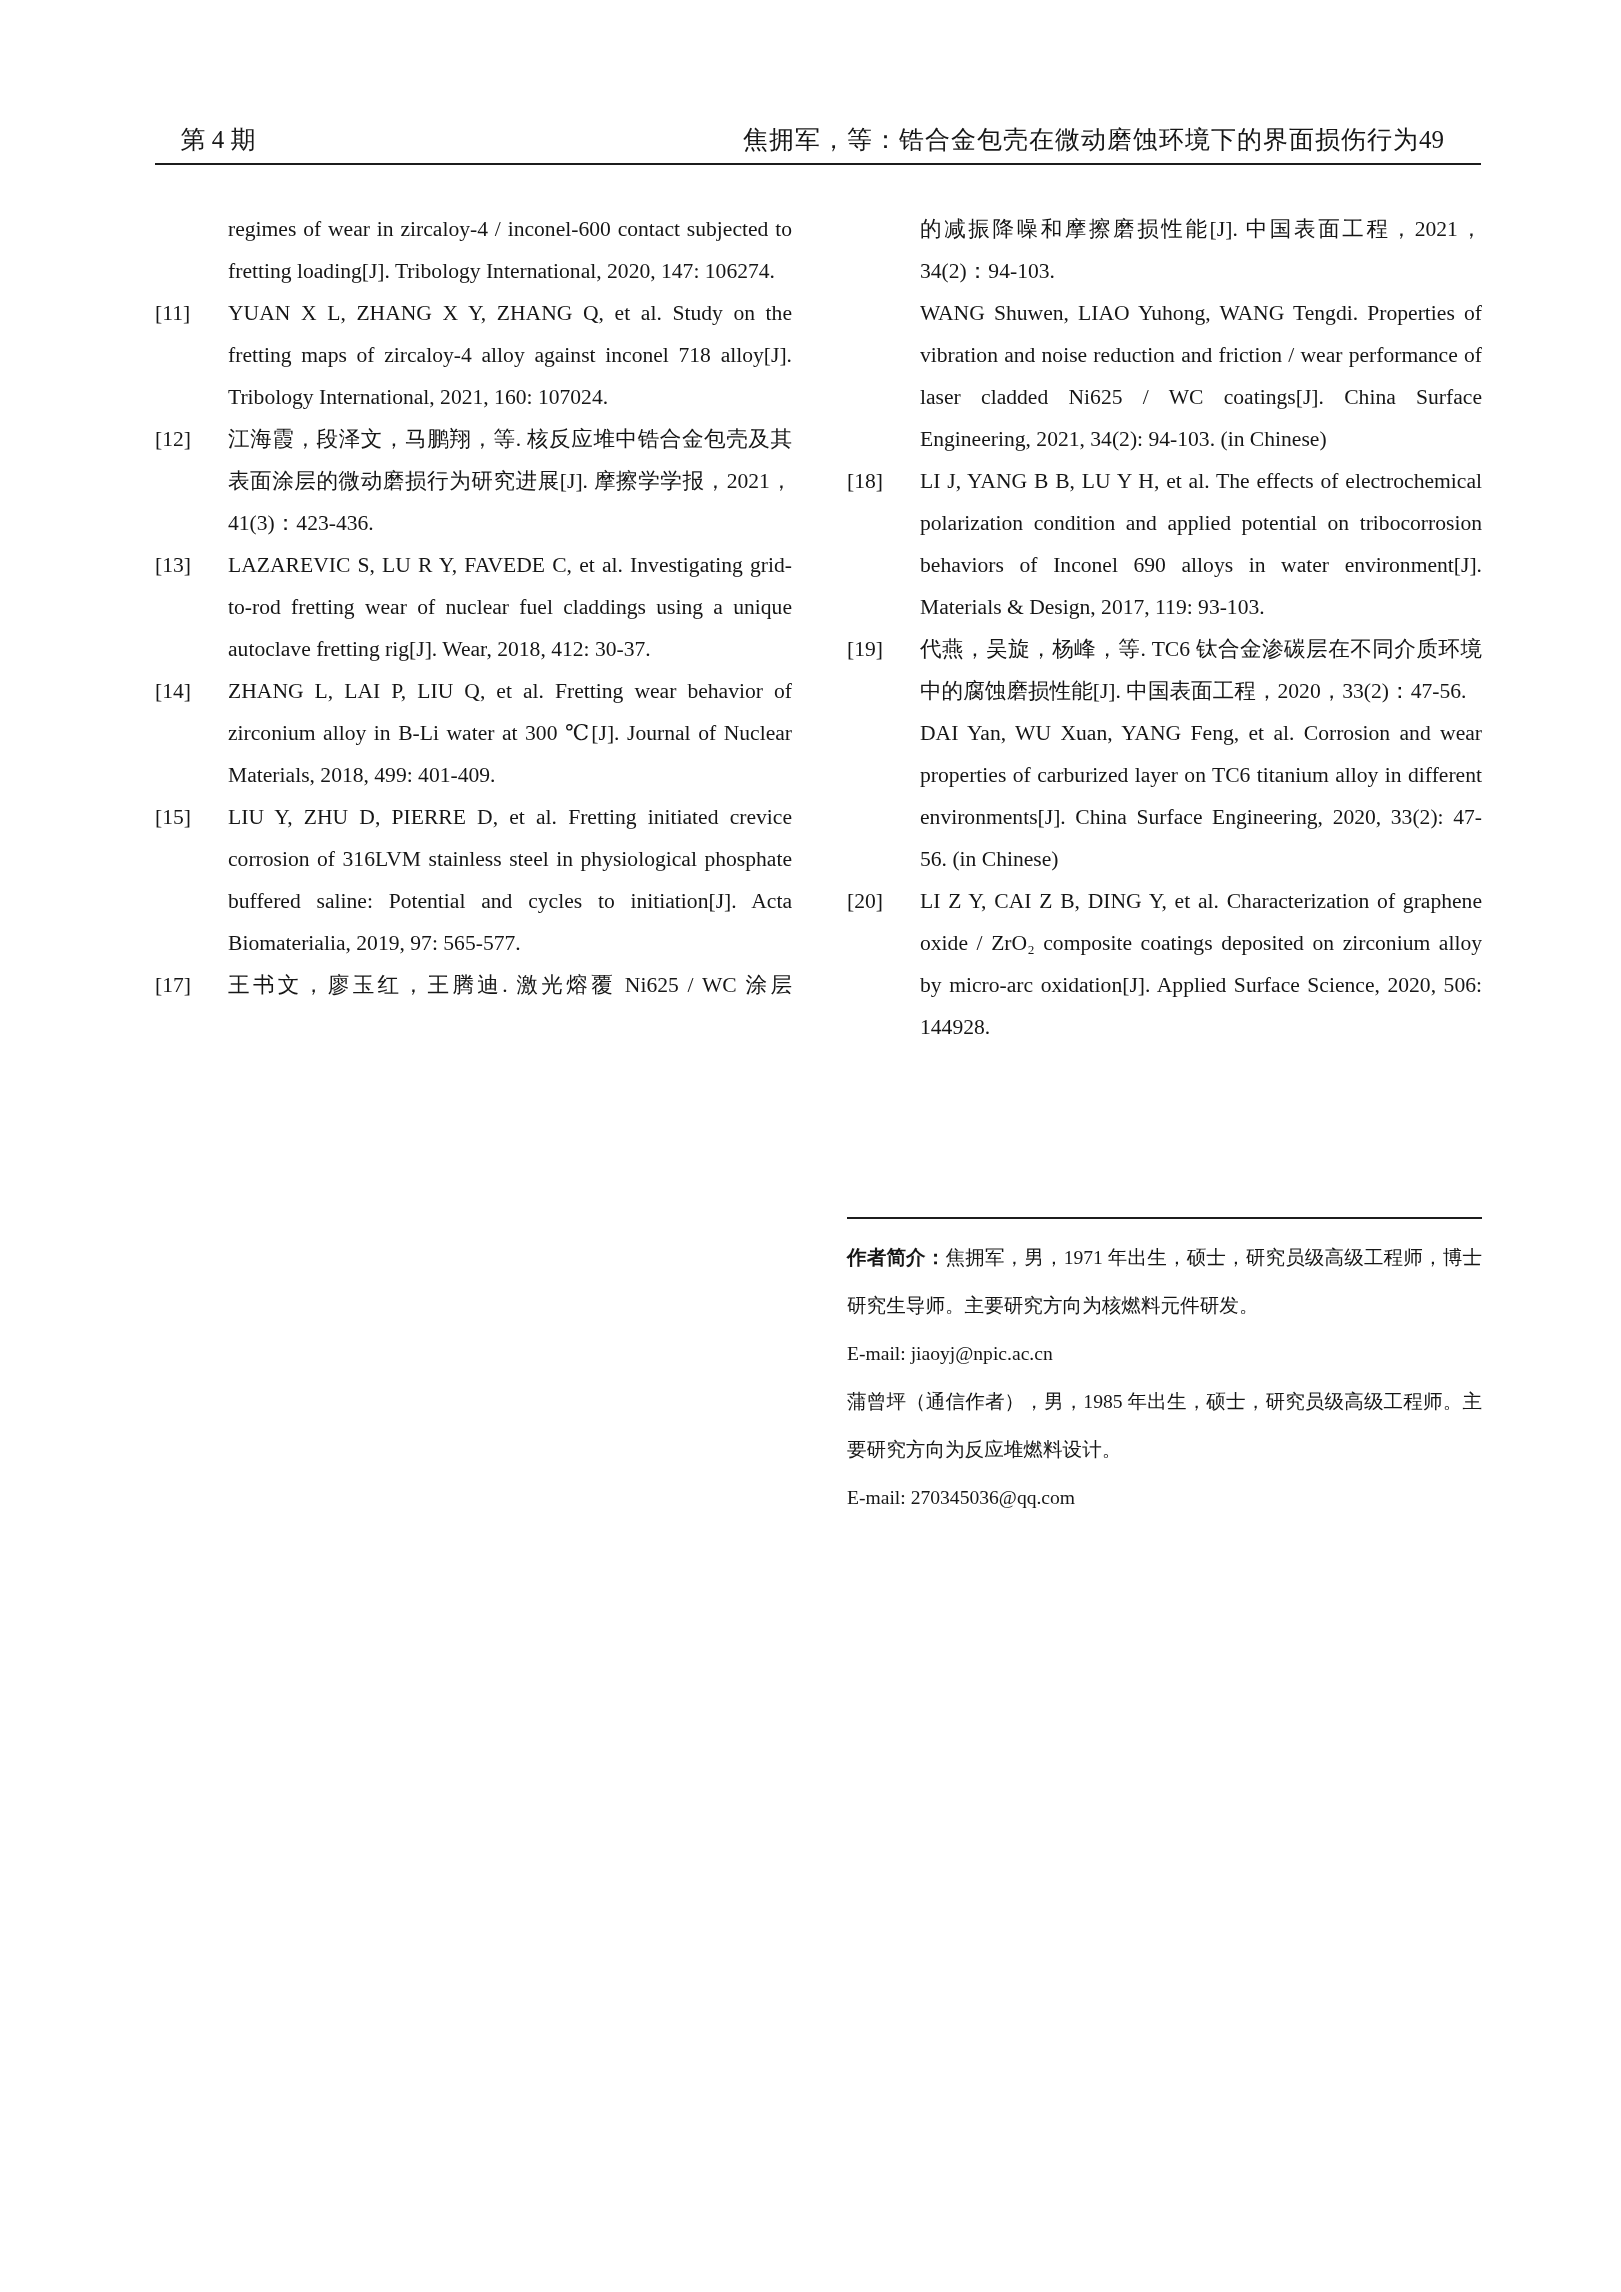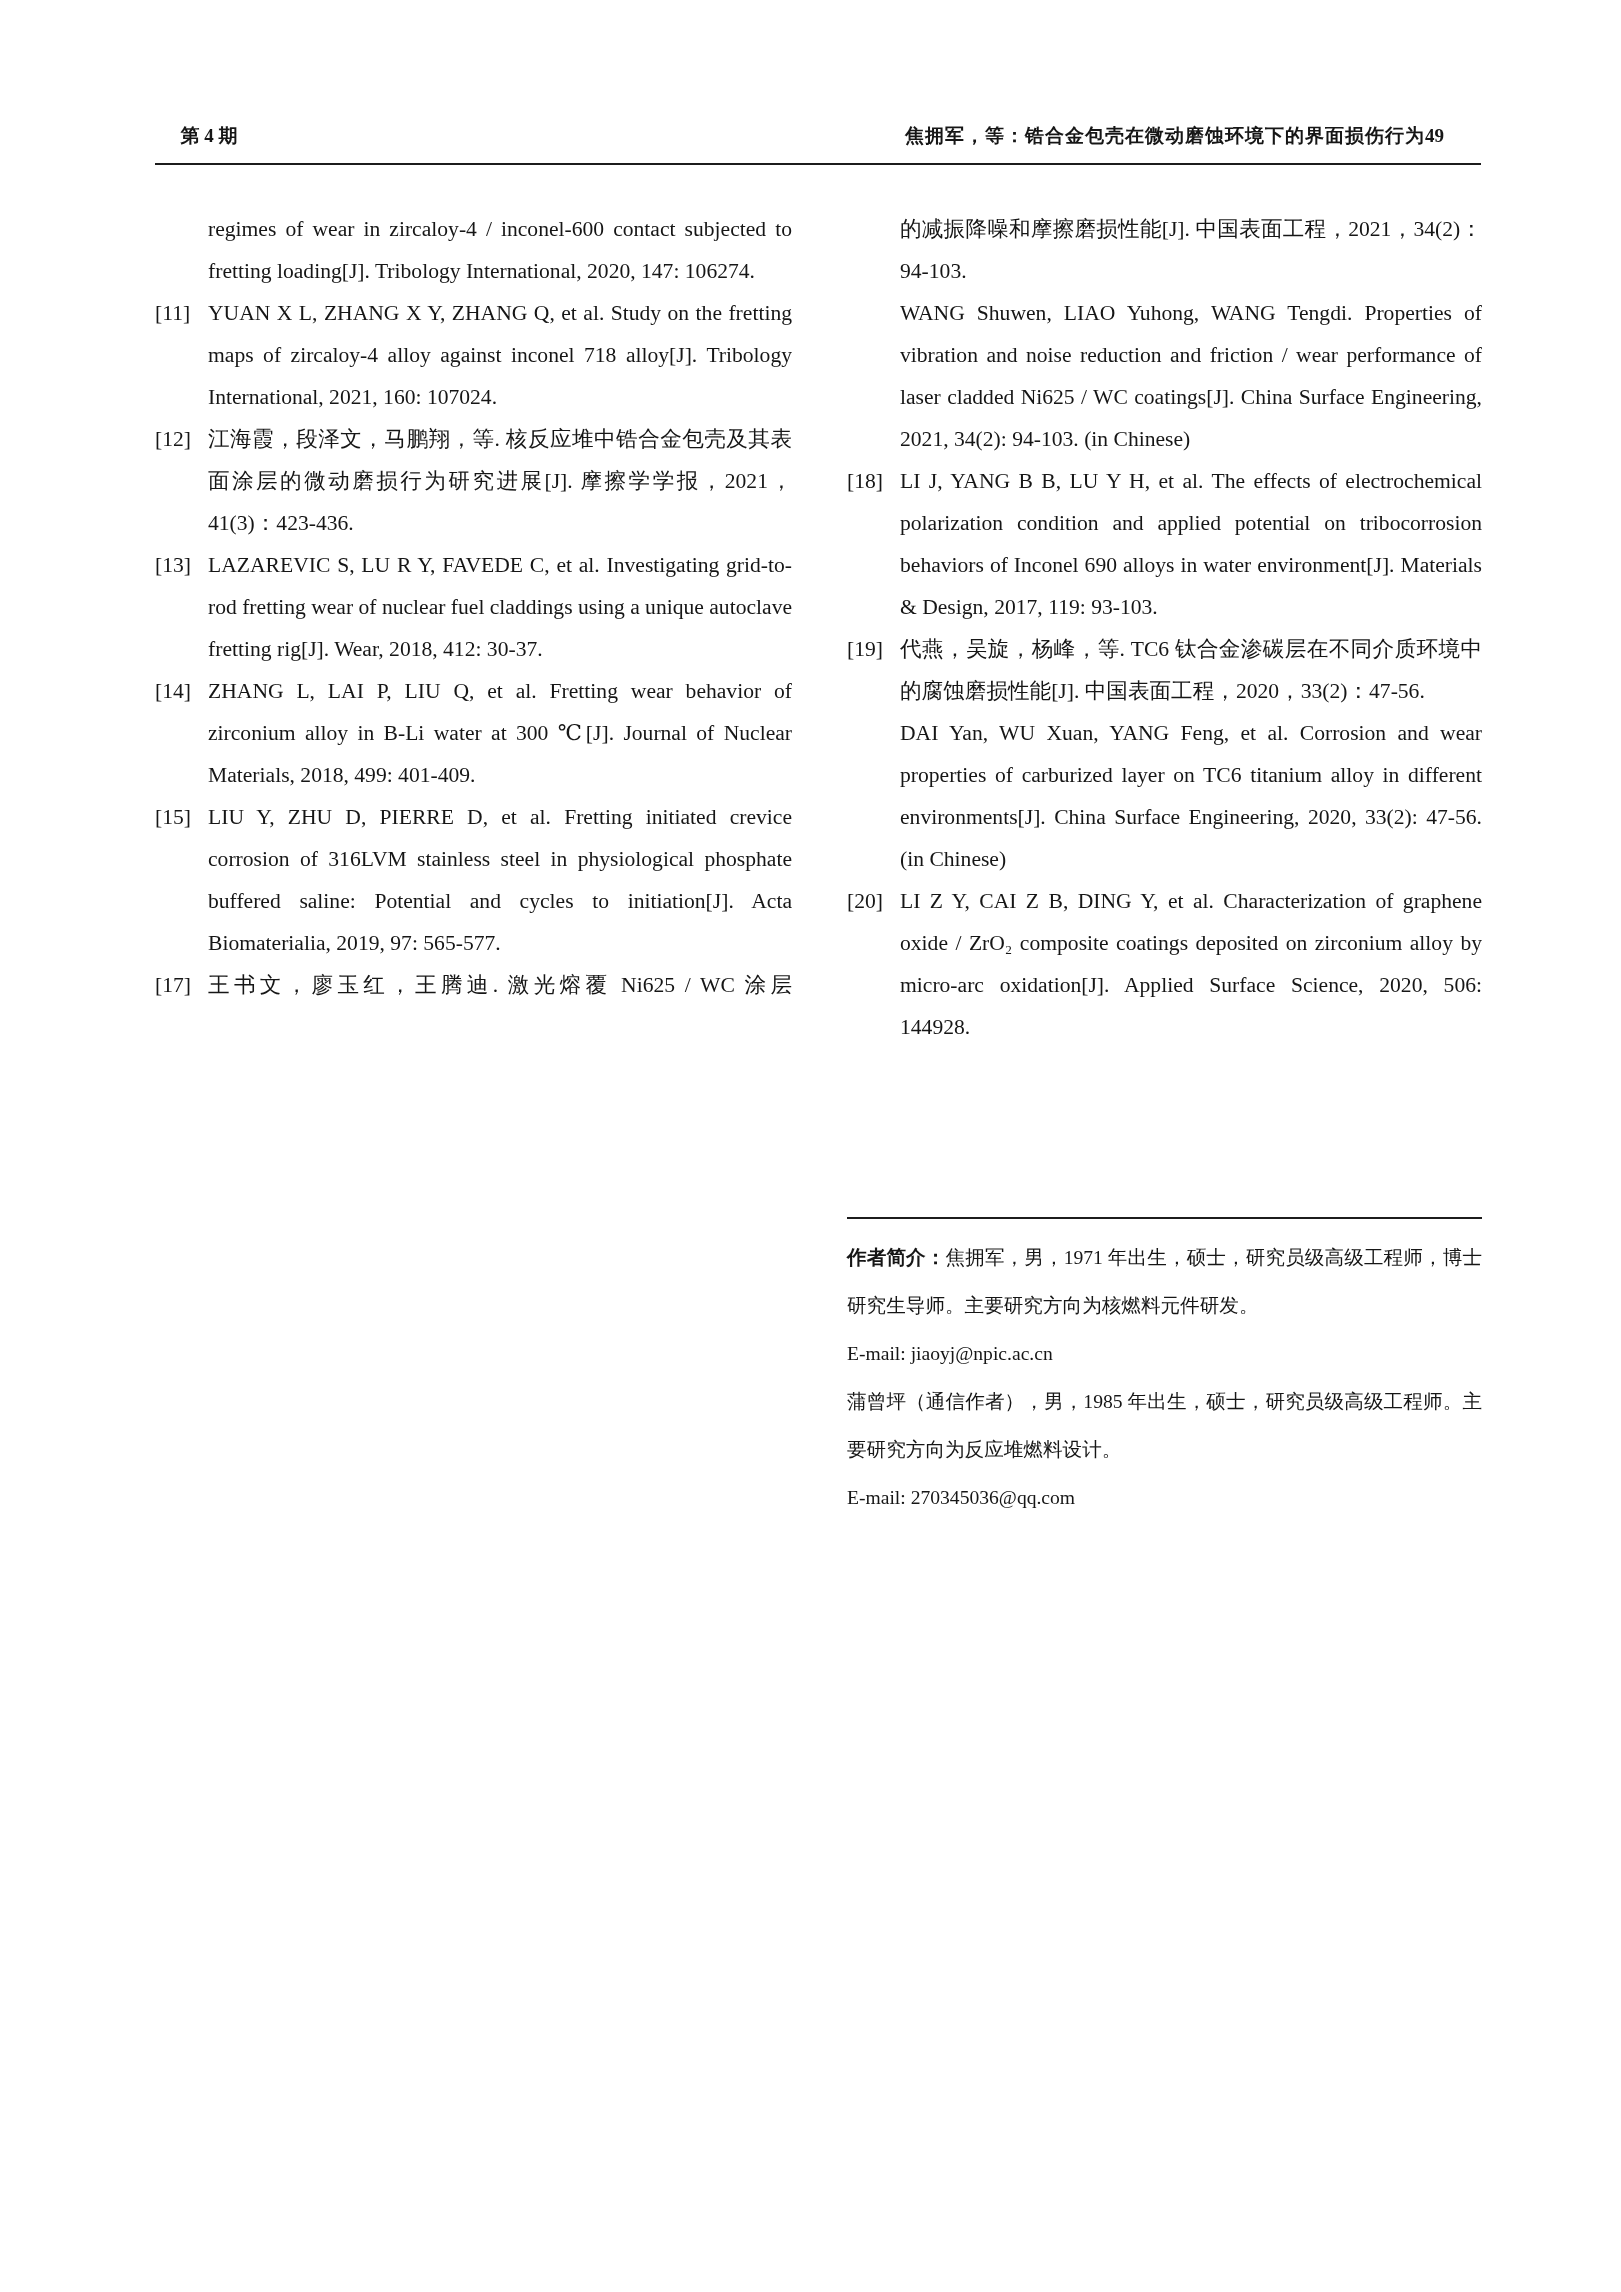--- a/index.html
+++ b/index.html
@@ -14,23 +14,22 @@
     width: 1621px; height: 2293px;
     background: #ffffff;
     overflow: hidden;
   }
 
   
   .page-header {
     position: absolute;
     top: 123px; left: 155px; width: 1326px;
     display: flex; align-items: baseline;
-    font-size: 19px;
+    font-size: 25px;
     white-space: nowrap;
-    font-weight: bold;
   }
   .issue { margin-left: 25.5px; }
   .running-title { flex: 1; text-align: right; letter-spacing: 1px; }
   .page-number { margin-right: 37px; }
   .header-rule {
     position: absolute;
     top: 163px; left: 155px; width: 1326px; height: 2px;
     background: #1c1c1c;
   }
 
@@ -39,21 +38,21 @@
     position: absolute;
     top: 208px;
     font-size: 21.6px;
     line-height: 42px;
   }
   .col-left  { left: 155px; width: 637px; }
   .col-right { left: 847px; width: 635px; }
 
   .ref { display: flex; }
   .ref-label { flex: 0 0 53px; }
-  .ref-body { flex: 1; min-width: 0; }
+  .ref-body { flex: 1; min-width: 0; margin-left: 20px; }
   .ref-body p {
     text-align: justify;
     text-justify: inter-ideograph;
   }
   p.fill-line { text-align-last: justify; }
 
   
   .bio {
     position: absolute;
     left: 847px; top: 1217px; width: 635px;

